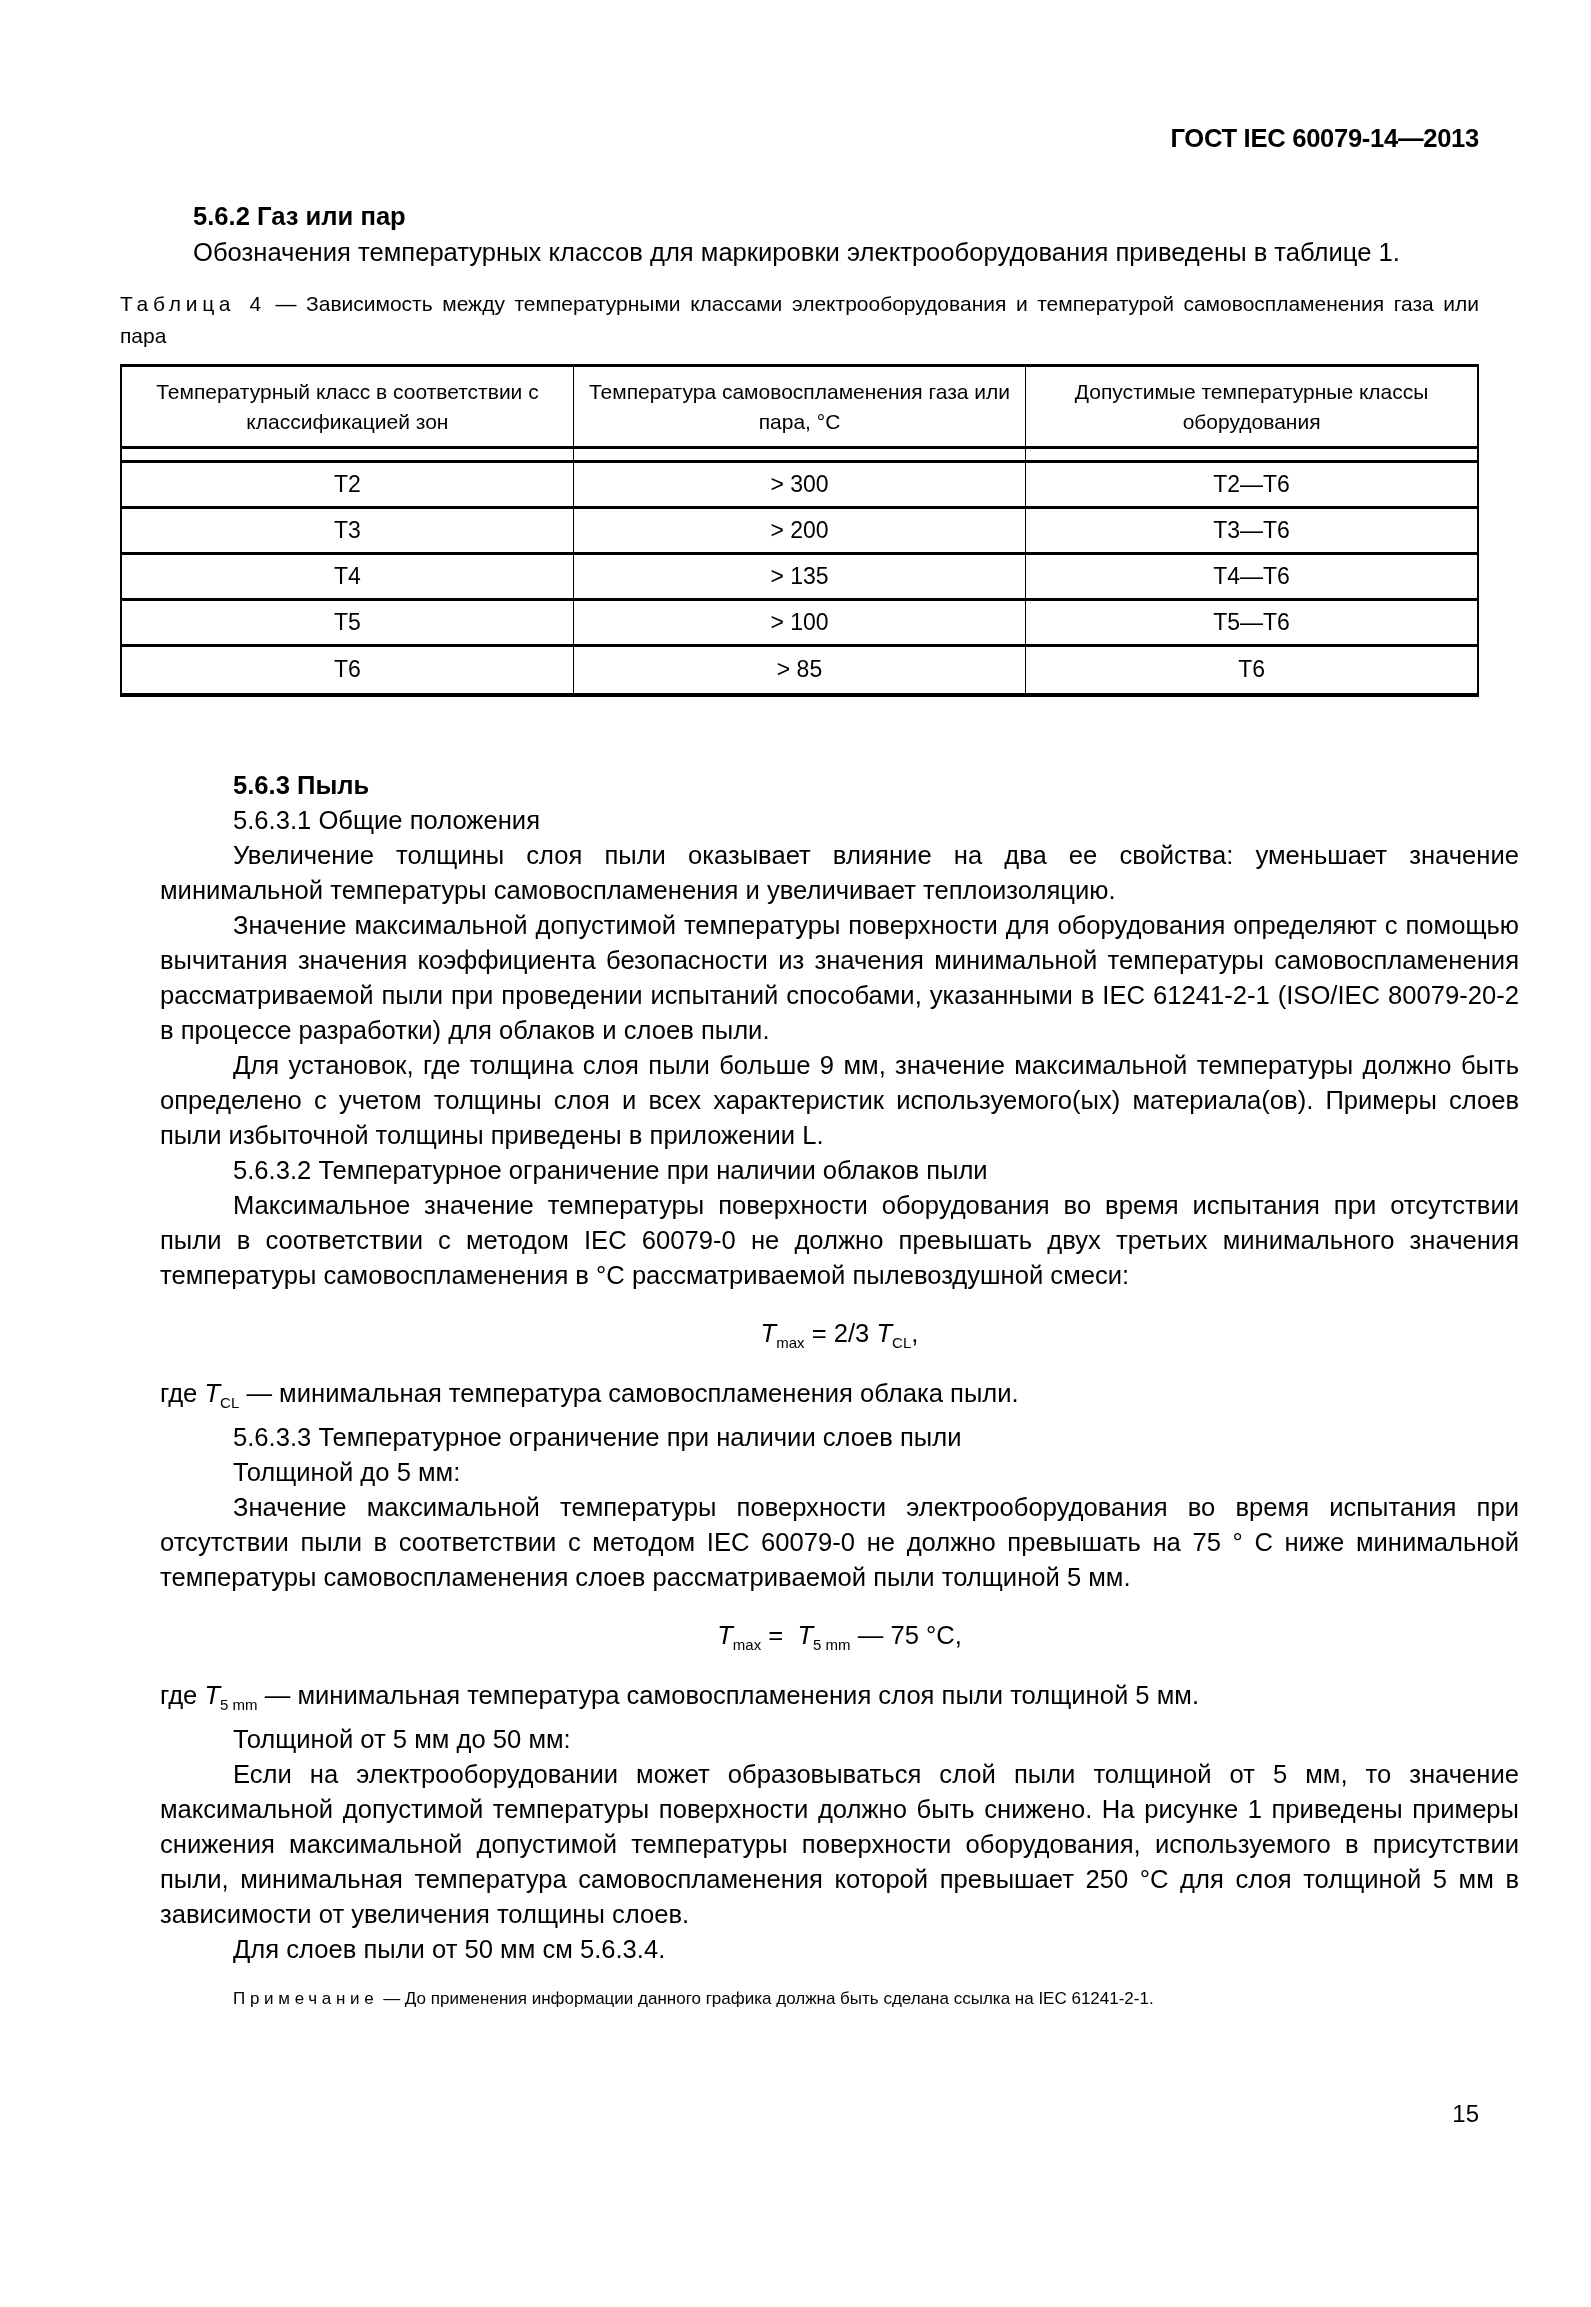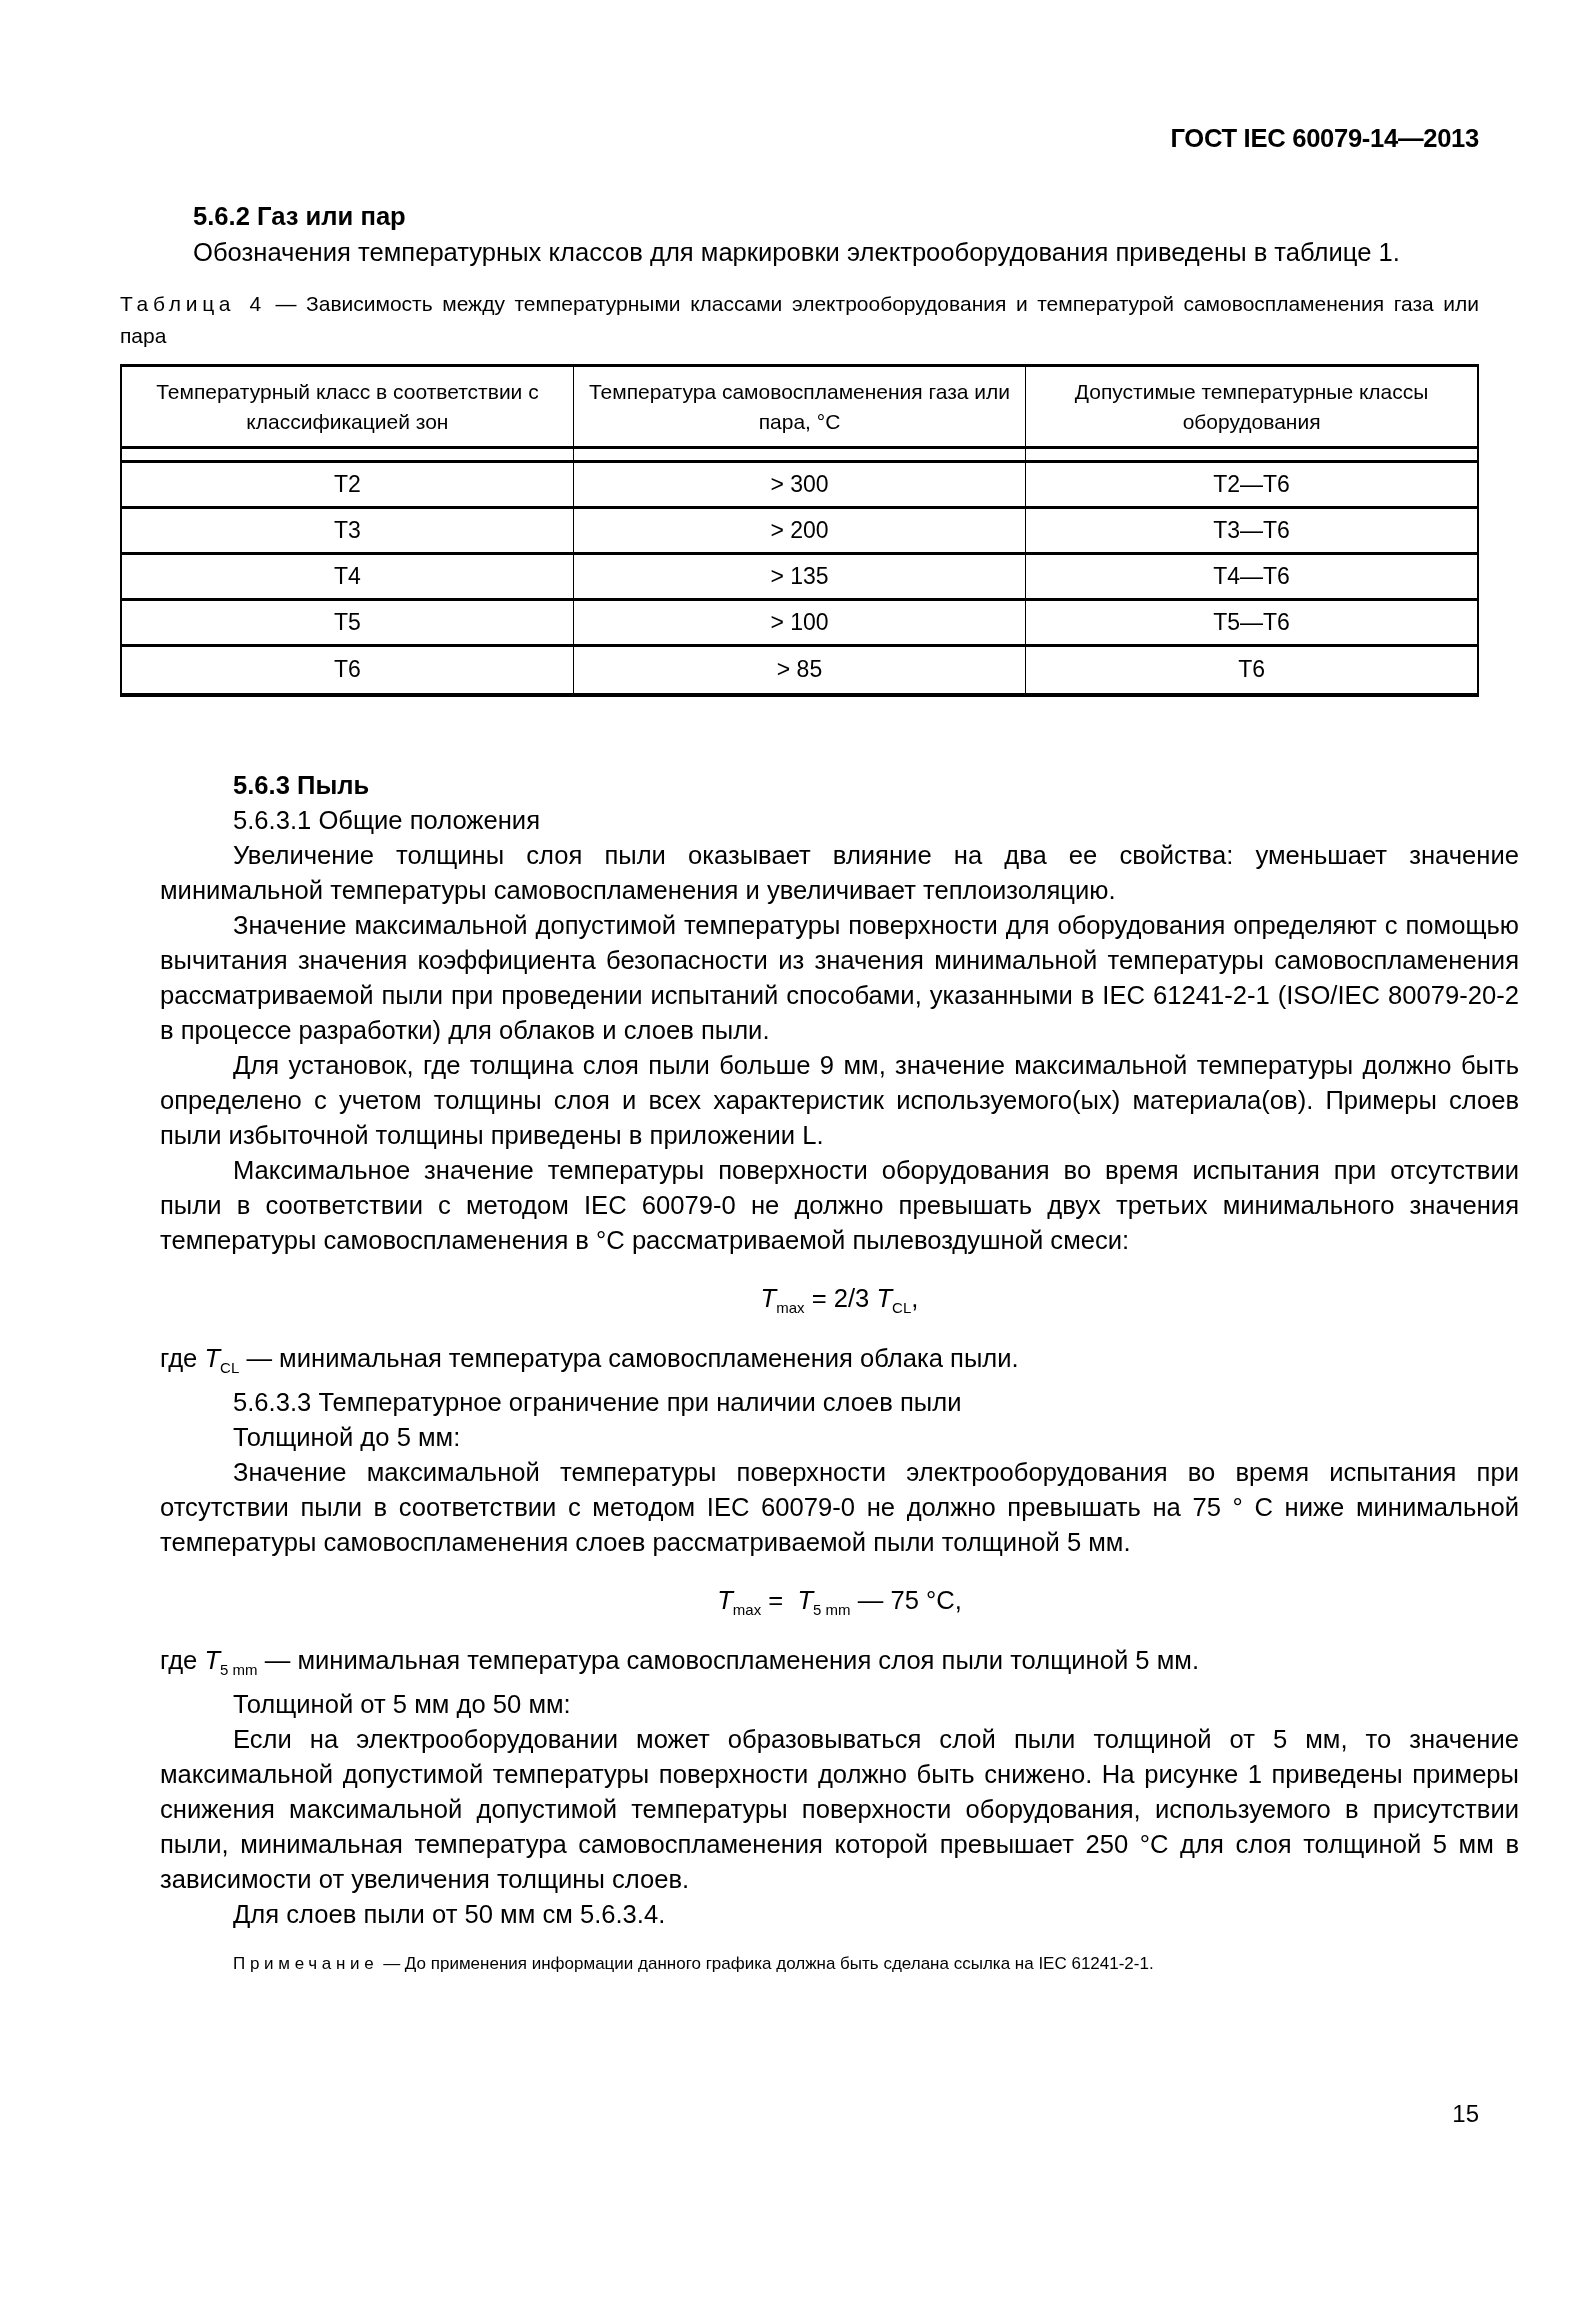--- a/index.html
+++ b/index.html
@@ -98,20 +98,21 @@
       </tbody>
     </table>
   </div>
 
   <div style="position:absolute; top:768px; left:0; width:1359px;margin-left:40px;">
     <p class="p ind b">5.6.3 Пыль</p>
     <p class="p ind">5.6.3.1 Общие положения</p>
     <p class="p ind">Увеличение толщины слоя пыли оказывает влияние на два ее свойства: уменьшает значение минимальной температуры самовоспламенения и увеличивает теплоизоляцию.</p>
     <p class="p ind">Значение максимальной допустимой температуры поверхности для оборудования определяют с помощью вычитания значения коэффициента безопасности из значения минимальной температуры самовоспламенения рассматриваемой пыли при проведении испытаний способами, указанными в IEC 61241-2-1 (ISO/IEC 80079-20-2 в процессе разработки) для облаков и слоев пыли.</p>
     <p class="p ind">Для установок, где толщина слоя пыли больше 9 мм, значение максимальной температуры должно быть определено с учетом толщины слоя и всех характеристик используемого(ых) материала(ов). Примеры слоев пыли избыточной толщины приведены в приложении L.</p>
+    <p class="p ind">5.6.3.2 Температурное ограничение при наличии облаков пыли</p>
     <p class="p ind">Максимальное значение температуры поверхности оборудования во время испытания при отсутствии пыли в соответствии с методом IEC 60079-0 не должно превышать двух третьих минимального значения температуры самовоспламенения в °C рассматриваемой пылевоздушной смеси:</p>
 
     <p class="formula" style="margin-top:25.6px; margin-bottom:25.6px;">
       <i>T</i><sub>max</sub><span style="white-space:pre"> = 2/3 </span><i>T</i><sub>CL</sub><span>,</span>
     </p>
 
     <p class="p">
       <span>где </span><i>T</i><sub>CL</sub><span> — минимальная температура самовоспламенения облака пыли.</span>
     </p>
     <p class="p ind">5.6.3.3 Температурное ограничение при наличии слоев пыли</p>

